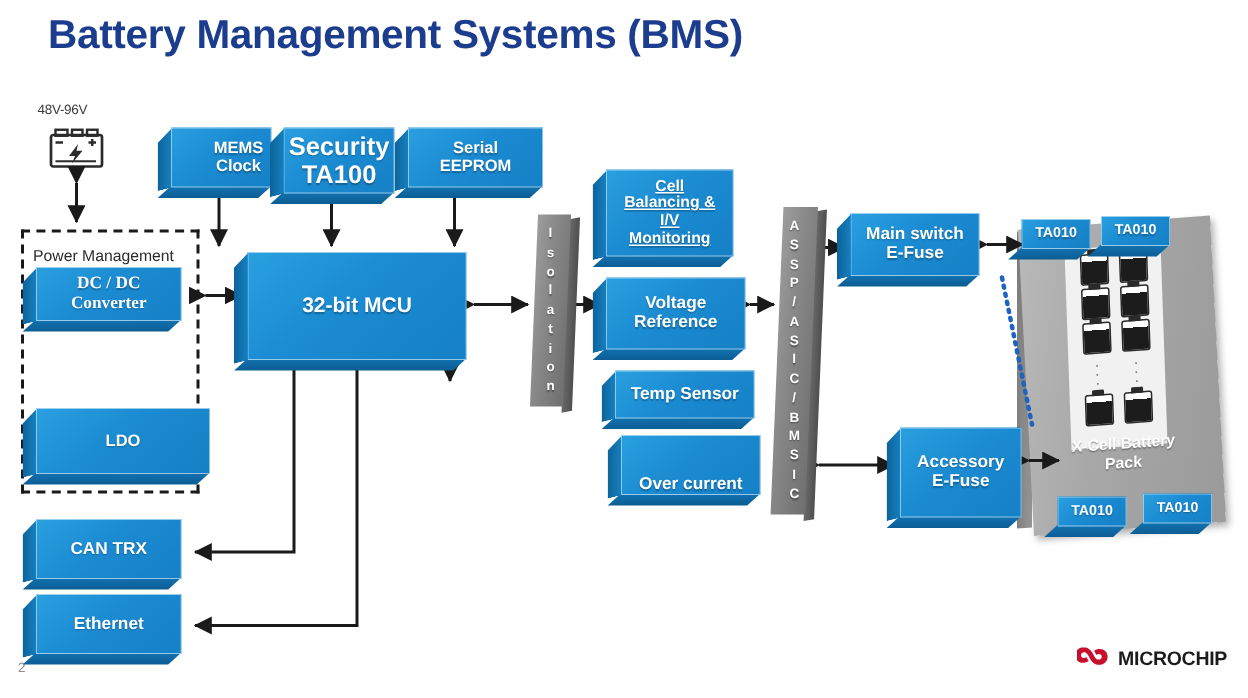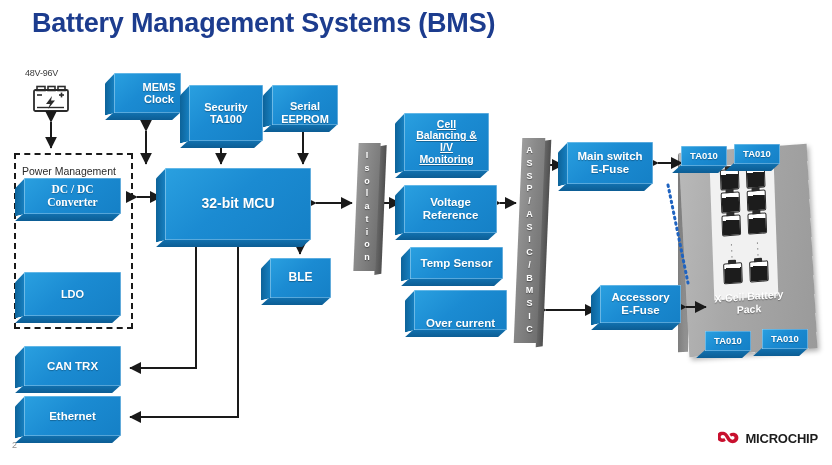--- a/index.html
+++ b/index.html
@@ -234,84 +234,78 @@
   <div class="blk" style="left:24px; top:178px; width:97px; height:36px; font-size:11.5px;font-family:Liberation Serif, serif;">
     <div class="edgeL"></div>
     <div class="edgeB"></div>
     <div class="face"></div>
     <div class="lbl">
       <div>DC / DC</div>
       <div>Converter</div>
     </div>
   </div>
 
-  <div class="blk" style="left:24px; top:272px; width:97px; height:44px; font-size:11px;">
+  <div class="blk" style="left:24px; top:272px; width:116px; height:44px; font-size:11px;">
     <div class="edgeL"></div>
     <div class="edgeB"></div>
     <div class="face"></div>
     <div class="lbl">LDO</div>
   </div>
 
   <div class="blk" style="left:24px; top:346px; width:97px; height:40px; font-size:11.5px;">
     <div class="edgeL"></div>
     <div class="edgeB"></div>
     <div class="face"></div>
     <div class="lbl">CAN TRX</div>
   </div>
 
   <div class="blk" style="left:24px; top:396px; width:97px; height:40px; font-size:11.5px;">
     <div class="edgeL"></div>
     <div class="edgeB"></div>
     <div class="face"></div>
     <div class="lbl">Ethernet</div>
   </div>
 
-  <div class="blk" style="left:114px; top:73px; width:67px; height:40px; font-size:11px;padding-left:23px;">
+  <div class="blk" style="left:114px; top:85px; width:67px; height:40px; font-size:11px;padding-left:23px;">
     <div class="edgeL"></div>
     <div class="edgeB"></div>
     <div class="face"></div>
     <div class="lbl">
       <div>MEMS</div>
       <div>Clock</div>
     </div>
   </div>
 
-  <div class="blk" style="left:189px; top:85px; width:74px; height:56px; font-size:11px;">
+  <div class="blk" style="left:189px; top:85px; width:74px; height:44px; font-size:17px;">
     <div class="edgeL"></div>
     <div class="edgeB"></div>
     <div class="face"></div>
     <div class="lbl">
       <div>Security</div>
       <div>TA100</div>
     </div>
   </div>
 
-  <div class="blk" style="left:272px; top:85px; width:66px; height:40px; font-size:11px;align-items:flex-end;">
+  <div class="blk" style="left:272px; top:85px; width:90px; height:40px; font-size:11px;">
     <div class="edgeL"></div>
     <div class="edgeB"></div>
     <div class="face"></div>
     <div class="lbl">
       <div>Serial</div>
       <div>EEPROM</div>
     </div>
   </div>
 
   <div class="blk" style="left:165px; top:168px; width:146px; height:72px; font-size:14px;text-align:center;">
     <div class="edgeL"></div>
     <div class="edgeB"></div>
     <div class="face"></div>
     <div class="lbl">32-bit MCU</div>
   </div>
 
-  <div class="blk" style="left:270px; top:258px; width:61px; height:40px; font-size:12px;">
-    <div class="edgeL"></div>
-    <div class="edgeB"></div>
-    <div class="face"></div>
-    <div class="lbl">BLE</div>
-  </div>
 
   <div class="graybar" style="left:356px; top:143px; width:22px; height:128px;">
     <div class="gedge"></div>
     <div class="gface"></div>
     <div class="gtxt" id="isolation-letters">
         <span>I</span>
         <span>s</span>
         <span>o</span>
         <span>l</span>
         <span>a</span>
@@ -383,21 +377,21 @@
   <div class="blk" style="left:567px; top:142px; width:86px; height:42px; font-size:11.5px;">
     <div class="edgeL"></div>
     <div class="edgeB"></div>
     <div class="face"></div>
     <div class="lbl">
       <div>Main switch</div>
       <div>E-Fuse</div>
     </div>
   </div>
 
-  <div class="blk" style="left:600px; top:285px; width:81px; height:38px; font-size:11.5px;">
+  <div class="blk" style="left:600px; top:285px; width:81px; height:60px; font-size:11.5px;">
     <div class="edgeL"></div>
     <div class="edgeB"></div>
     <div class="face"></div>
     <div class="lbl">
       <div>Accessory</div>
       <div>E-Fuse</div>
     </div>
   </div>
 
   <div id="pack">

